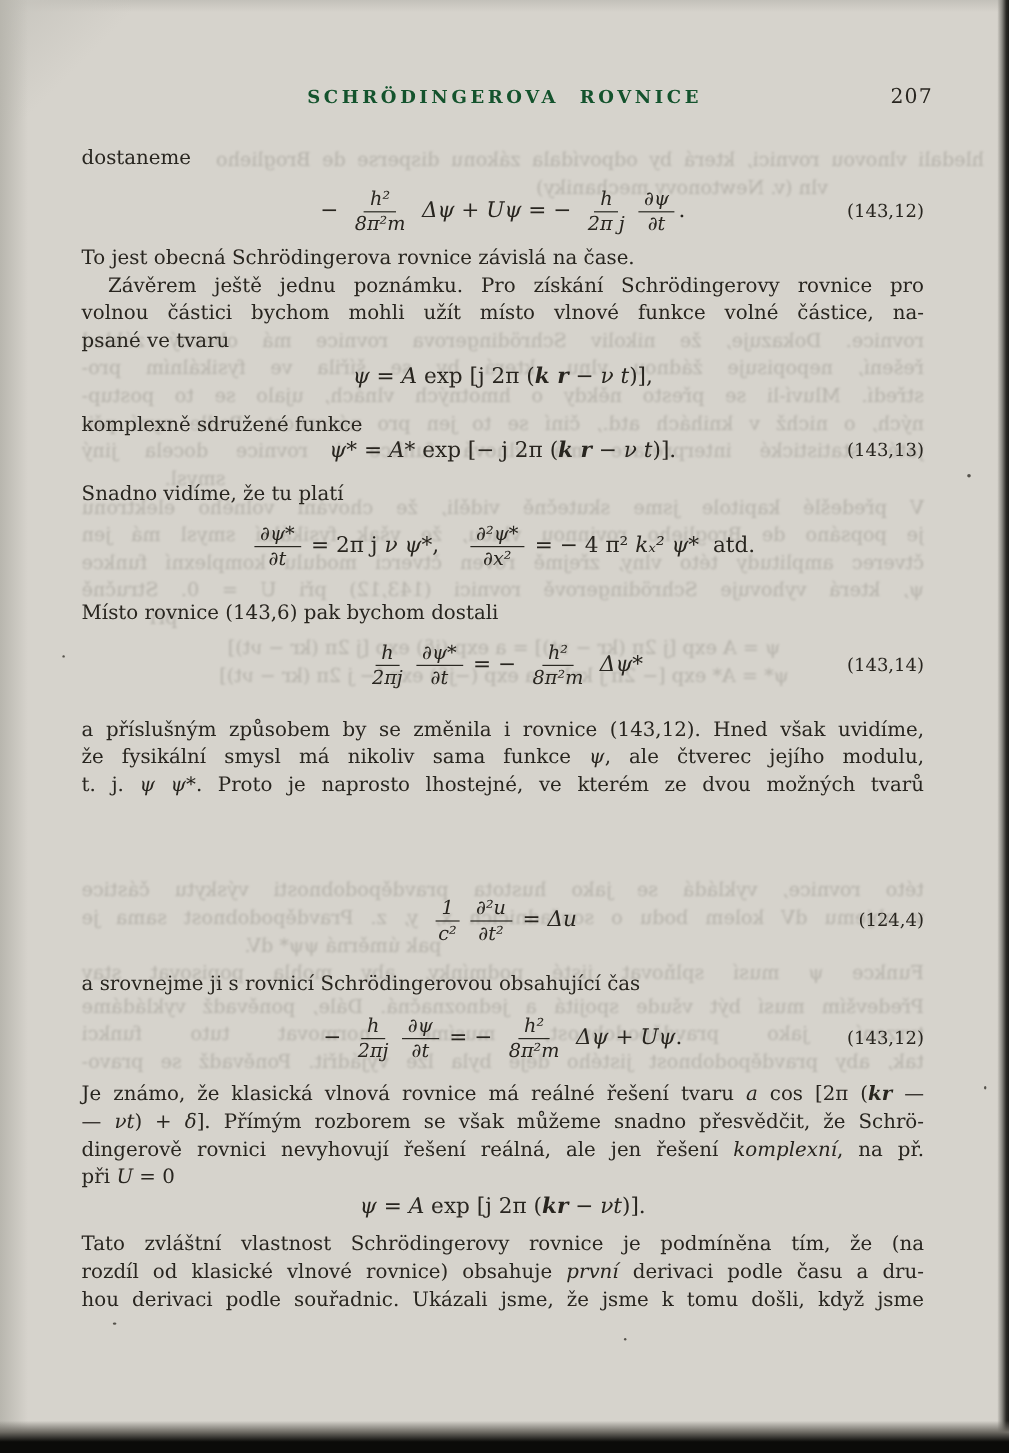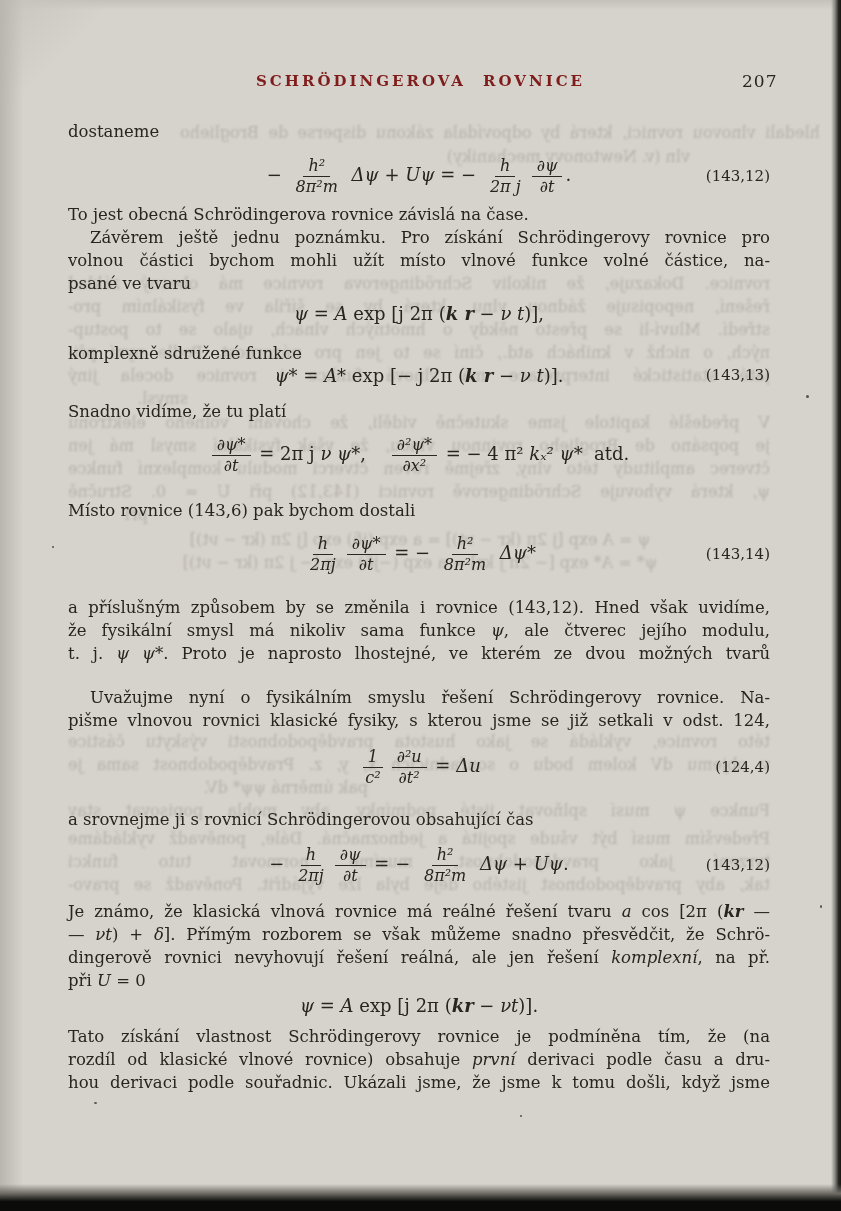--- a/index.html
+++ b/index.html
@@ -24,21 +24,21 @@
   .tcol{left:68px;width:702px;}
   .tline{font-size:16.5px;line-height:23px;white-space:nowrap;}
   .para .tline{white-space:normal;}
   .just{text-align:justify;text-align-last:justify;}
   .indent{text-indent:22px;}
   .p-n{font-style:normal;}
   .p-i{font-style:italic;}
   .p-bi{font-weight:bold;font-style:italic;}
 
   .header-line{top:72px;left:0;width:100%;text-align:center;
-    font-size:15px;font-weight:bold;letter-spacing:3px;word-spacing:9px;color:#7f1d1d;}
+    font-size:15px;font-weight:bold;letter-spacing:3px;word-spacing:9px;color:#14532d;}
   .page-num{top:71px;left:742px;font-size:17px;letter-spacing:1px;}
 
   
   .eqrow{left:68px;width:702px;display:flex;align-items:center;justify-content:center;
          font-size:18px;}
   .eqrow .p-i,.eqrow .p-n,.eqrow .p-bi{white-space:pre;}
   .frac{display:inline-flex;flex-direction:column;align-items:center;
         vertical-align:middle;margin:16px 3px;font-style:italic;font-size:16px;line-height:1.12;}
   .frac .fn{padding:0 5px 1px 5px;border-bottom:1.3px solid #2a2822;}
   .frac .fd{padding:1px 5px 0 5px;}
@@ -167,24 +167,20 @@
         </span><span class="p-i"> Δψ*</span></span>
     <span class="eqlabel">(143,14)</span>
   </div>
 
   <div class="abs tcol para" style="top:596px;">
     <div class="tline just"><span class="p-n">a příslušným způsobem by se změnila i rovnice (143,12). Hned však uvidíme,</span></div>
     <div class="tline just"><span class="p-n">že fysikální smysl má nikoliv sama funkce </span><span class="p-i">ψ</span><span class="p-n">, ale čtverec jejího modulu,</span></div>
     <div class="tline just"><span class="p-n">t. j. </span><span class="p-i">ψ ψ*</span><span class="p-n">. Proto je naprosto lhostejné, ve kterém ze dvou možných tvarů</span></div>
   </div>
 
-  <div class="abs tcol para" style="top:686px;">
-    <div class="tline just indent"><span class="p-n">Uvažujme nyní o fysikálním smyslu řešení Schrödingerovy rovnice. Na-</span></div>
-    <div class="tline just"><span class="p-n">pišme vlnovou rovnici klasické fysiky, s kterou jsme se již setkali v odst. 124,</span></div>
-  </div>
 
   <div class="abs eqrow" style="top:740px;height:54px;">
     <span><span class="frac">
           <span class="fn">1</span>
           <span class="fd">c²</span>
         </span><span class="frac">
           <span class="fn">∂²u</span>
           <span class="fd">∂t²</span>
         </span><span class="p-n"> = </span><span class="p-i">Δu</span></span>
     <span class="eqlabel">(124,4)</span>
@@ -211,21 +207,21 @@
     <div class="tline just"><span class="p-n">— </span><span class="p-i">νt</span><span class="p-n">) + </span><span class="p-i">δ</span><span class="p-n">]. Přímým rozborem se však můžeme snadno přesvědčit, že Schrö-</span></div>
     <div class="tline just"><span class="p-n">dingerově rovnici nevyhovují řešení reálná, ale jen řešení </span><span class="p-i">komplexní</span><span class="p-n">, na př.</span></div>
     <div class="tline"><span class="p-n">při </span><span class="p-i">U</span><span class="p-n"> = 0</span></div>
   </div>
 
   <div class="abs eqrow" style="top:992px;height:26px;">
     <span><span class="p-i">ψ</span><span class="p-n"> = </span><span class="p-i">A</span><span class="p-n"> exp [j 2π (</span><span class="p-bi">kr</span><span class="p-n"> − </span><span class="p-i">νt</span><span class="p-n">)].</span></span>
   </div>
 
   <div class="abs tcol para" style="top:1025px;">
-    <div class="tline just"><span class="p-n">Tato získání vlastnost Schrödingerovy rovnice je podmíněna tím, že (na</span></div>
+    <div class="tline just"><span class="p-n">Tato zvláštní vlastnost Schrödingerovy rovnice je podmíněna tím, že (na</span></div>
     <div class="tline just"><span class="p-n">rozdíl od klasické vlnové rovnice) obsahuje </span><span class="p-i">první</span><span class="p-n"> derivaci podle času a dru-</span></div>
     <div class="tline just"><span class="p-n">hou derivaci podle souřadnic. Ukázali jsme, že jsme k tomu došli, když jsme</span></div>
   </div>
 
   <div class="speck" style="top:395px;left:806px;width:3px;height:3px;"></div>
   <div class="speck" style="top:546px;left:52px;width:2px;height:2px;"></div>
   <div class="speck" style="top:905px;left:820px;width:2px;height:3px;"></div>
   <div class="speck" style="top:1102px;left:94px;width:3px;height:2px;"></div>
   <div class="speck" style="top:1115px;left:520px;width:2px;height:2px;"></div>
 

